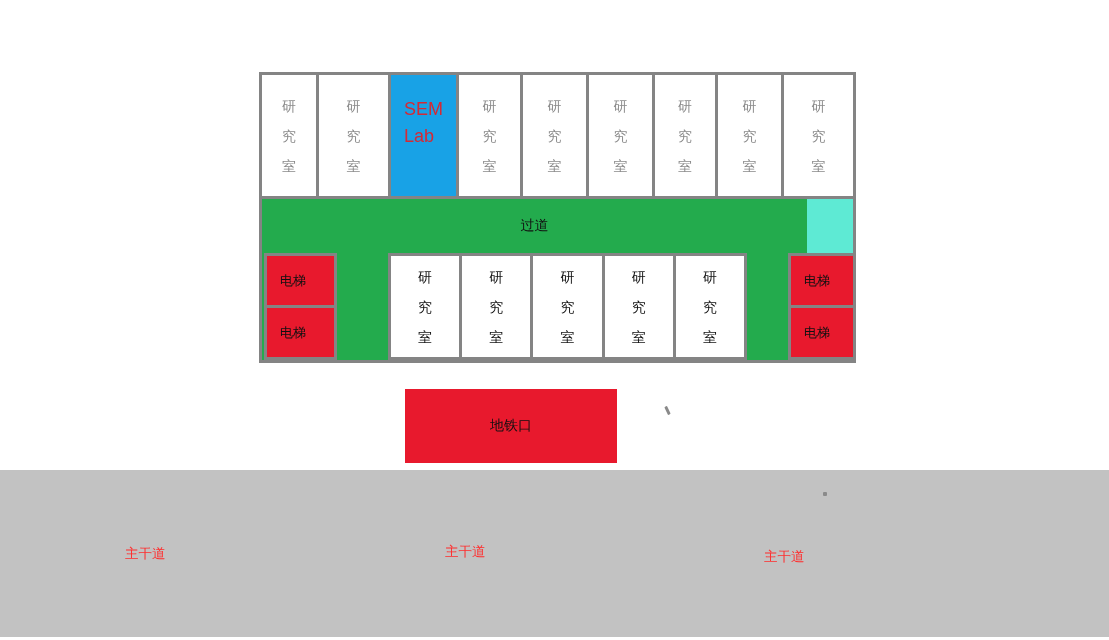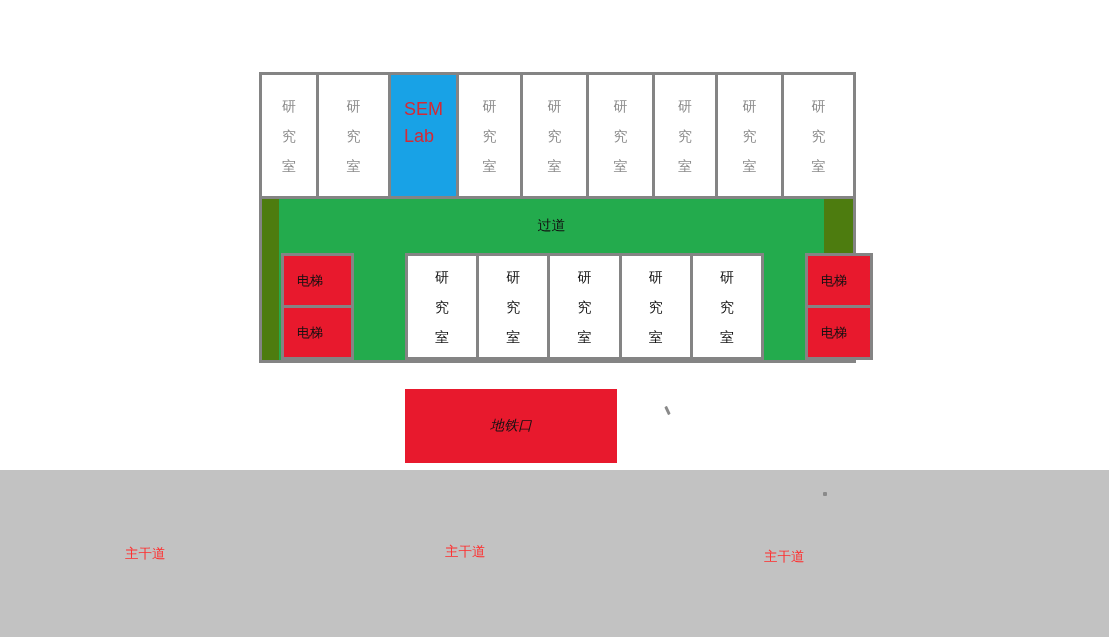--- a/index.html
+++ b/index.html
@@ -6,41 +6,41 @@
   body{
     width:1109px;height:640px;position:relative;background:#ffffff;
     font-family:"Liberation Sans","DejaVu Sans",sans-serif;
     overflow:hidden;
   }
   .abs{position:absolute;}
 
   
   .building{
     left:259px;top:72px;width:597px;height:291px;
-    border:3px solid #848484;box-sizing:border-box;background:#4d7c0f;
+    border:3px solid #848484;box-sizing:border-box;background:#5eead4;
   }
   .top-row{
     display:flex;column-gap:3px;height:121px;background:#848484;
     border-bottom:3px solid #848484;
   }
   .cell{background:#ffffff;display:flex;align-items:center;justify-content:center;}
   .c1{width:54px;} .c2{width:69px;} .c3{width:65px;} .c4{width:61px;}
   .c5{width:63px;} .c6{width:63px;} .c7{width:60px;} .c8{width:63px;} .c9{width:69px;}
   .vtext{
     width:1.05em;font-size:14px;line-height:30px;word-break:break-all;
     text-align:center;color:#8a8a8a;
   }
   .sem-cell{
     background:#18a2e6;display:block;box-sizing:border-box;
     padding:21px 0 0 13px;color:#d42a35;font-size:18px;line-height:27px;
   }
 
   
   .green-zone{
-    left:17px;top:124px;width:545px;height:161px;background:#23ab4d;
+    left:0;top:124px;width:545px;height:161px;background:#23ab4d;
   }
   .corridor-row{
     height:53px;display:flex;align-items:center;justify-content:center;
     color:#111111;font-size:14px;
   }
   .elev-stack{
     position:absolute;top:54px;height:107px;width:73px;
     background:#848484;box-sizing:border-box;padding:3px;
     display:flex;flex-direction:column;row-gap:3px;text-align:center;
   }
@@ -55,21 +55,21 @@
     background:#848484;box-sizing:border-box;padding:3px;
     display:flex;column-gap:3px;
   }
   .mid-rooms .cell{flex:1;}
   .mid-rooms .vtext{color:#111111;}
 
   
   .subway{
     left:405px;top:389px;width:212px;height:74px;background:#e8192d;
     display:flex;align-items:center;justify-content:center;
-    color:#111111;font-size:14px;font-style:italic;
+    color:#111111;font-size:14px;
   }
 
   
   .road{left:0;top:470px;width:1109px;height:167px;background:#c2c2c2;}
   .road-label{position:absolute;color:#ff2d2d;font-size:13.5px;text-align:center;}
   .rl1{left:125px;top:545px;}
   .rl2{left:445px;top:543px;}
   .rl3{left:764px;top:548px;}
 
   

